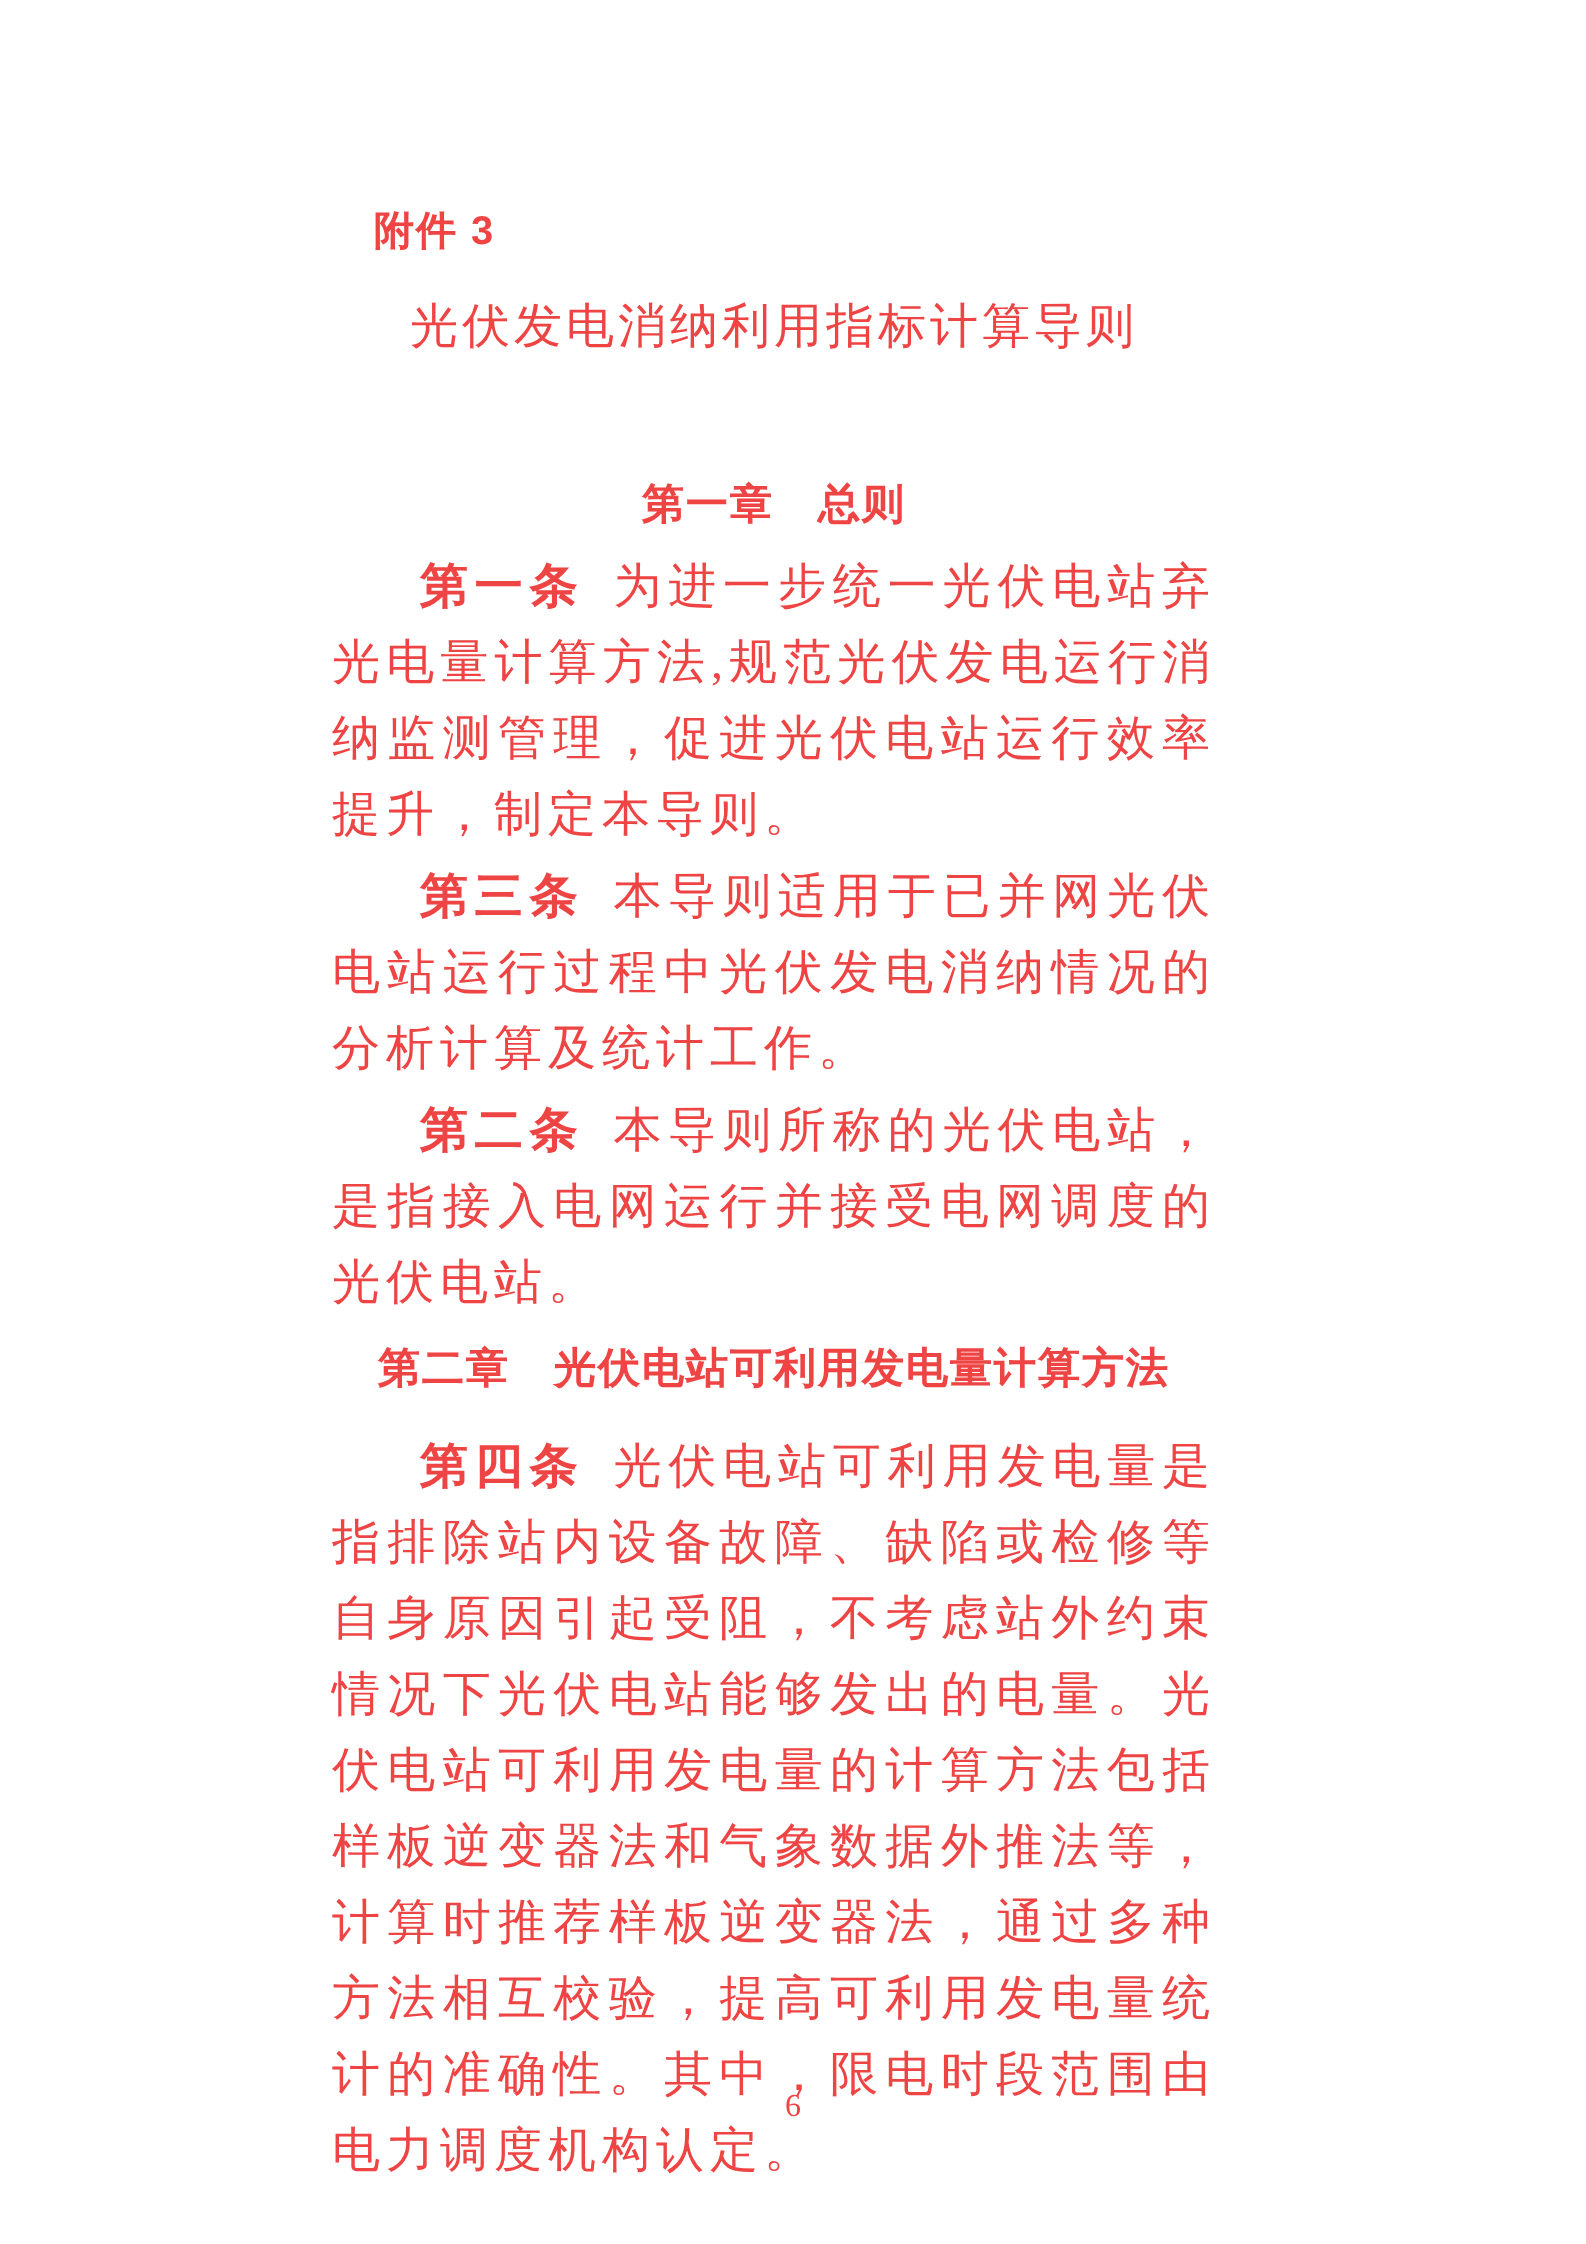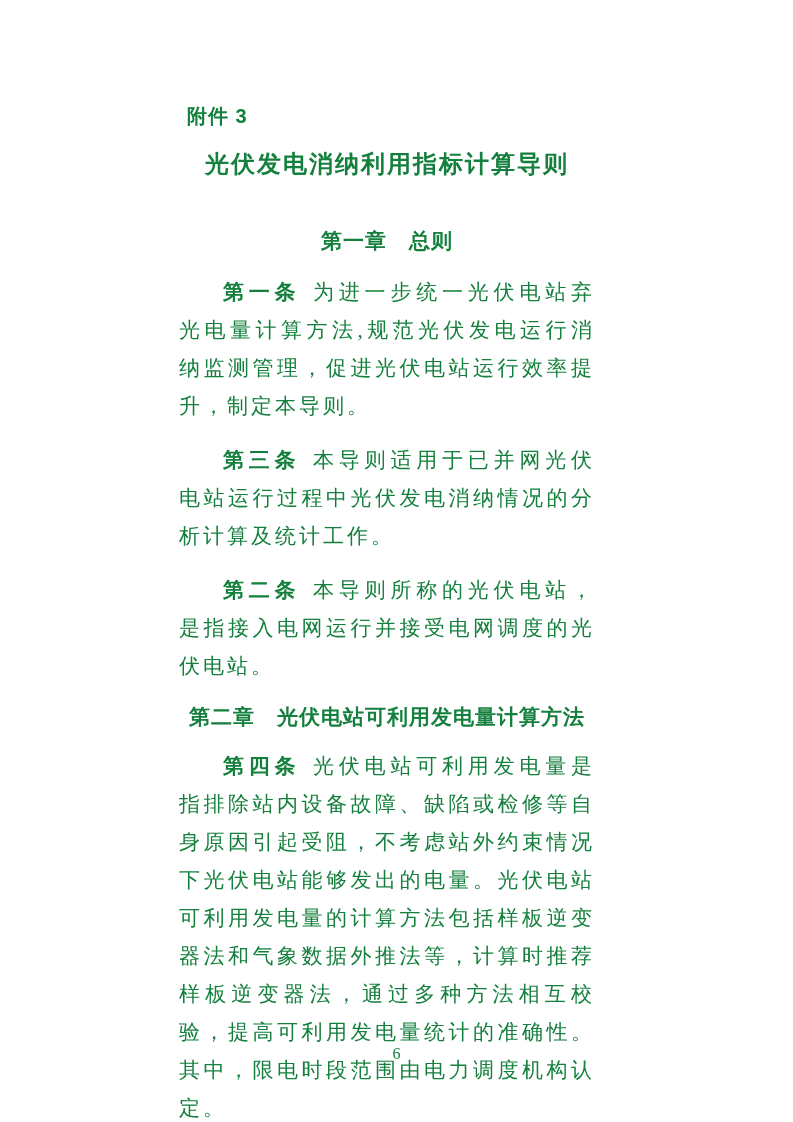--- a/index.html
+++ b/index.html
@@ -7,58 +7,58 @@
     margin: 0;
     padding: 0;
     background: #ffffff;
   }
   .page {
     position: relative;
     width: 655px;
     height: 1122px;
     margin: 0 auto;
     background: #ffffff;
-    color: #15803d;
+    color: #ef4444;
     box-sizing: border-box;
     padding: 103px 113px 0 94px;
     overflow: hidden;
     font-family: "Liberation Serif", "DejaVu Serif", serif;
   }
   .attachment-label {
     font-family: "Liberation Sans", "DejaVu Sans", sans-serif;
     font-weight: bold;
     font-size: 20px;
     line-height: 26px;
     margin-left: 24px;
     letter-spacing: 1px;
   }
   .doc-title {
     margin: 20px 0 0 0;
     text-align: center;
     font-family: "Liberation Sans", "DejaVu Sans", sans-serif;
-    font-weight: bold;
+    font-weight: normal;
     font-size: 24px;
     line-height: 30px;
     letter-spacing: 2px;
   }
   .chapter-heading {
     margin: 8px 0 6px 0;
     text-align: center;
     font-family: "Liberation Sans", "DejaVu Sans", sans-serif;
     font-weight: bold;
     font-size: 21px;
     line-height: 32px;
     letter-spacing: 1px;
   }
   .chapter:first-of-type .chapter-heading {
-    margin-top: 46px;
+    margin-top: 58px;
   }
   .article {
-    margin: 16px;
-    font-size: 21px;
+    margin: 3px;
+    font-size: 24px;
     line-height: 38px;
     letter-spacing: 3px;
     text-align: justify;
     text-justify: inter-character;
     text-indent: 44px;
   }
   .chapter:last-of-type .article:last-of-type {
     margin-top: 14px;
   }
   .article-label {

